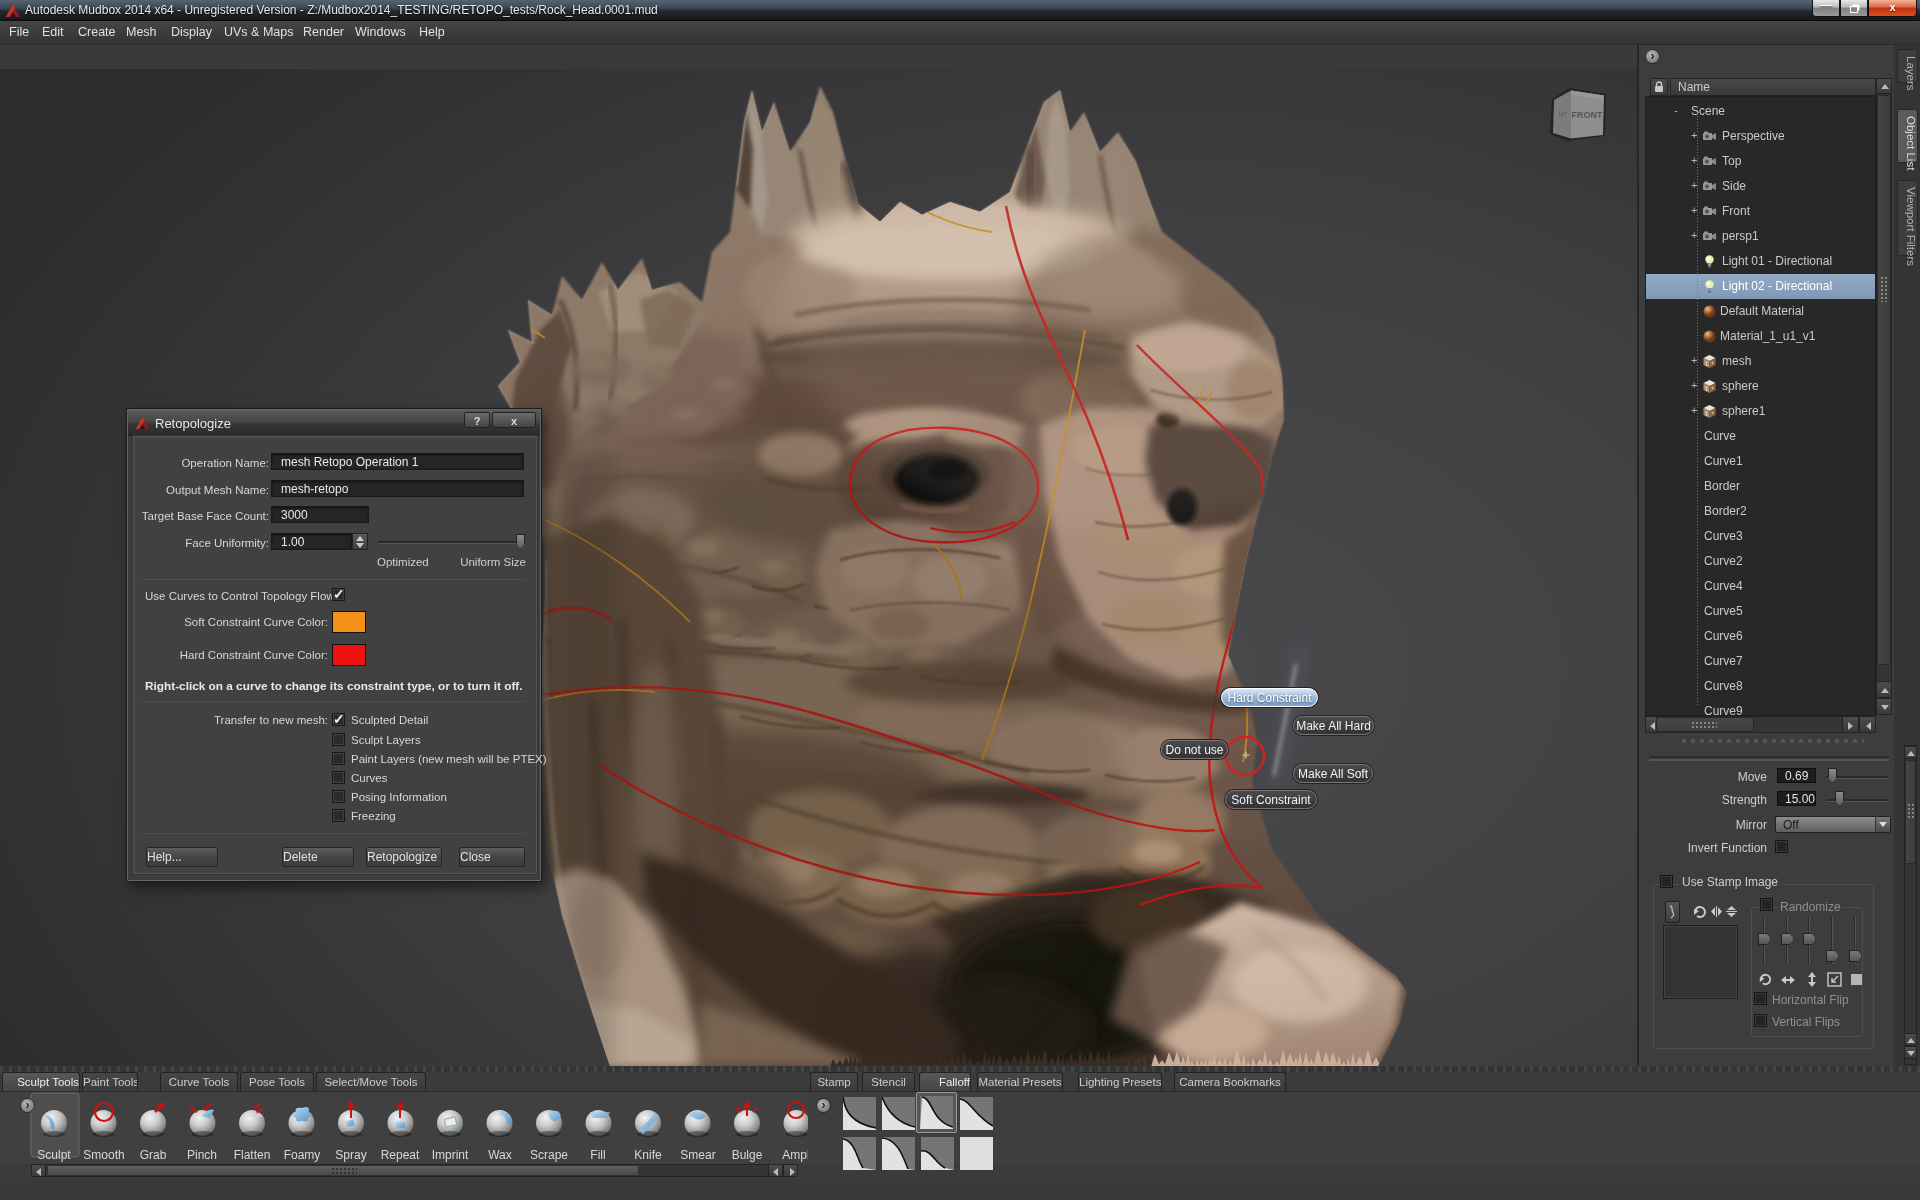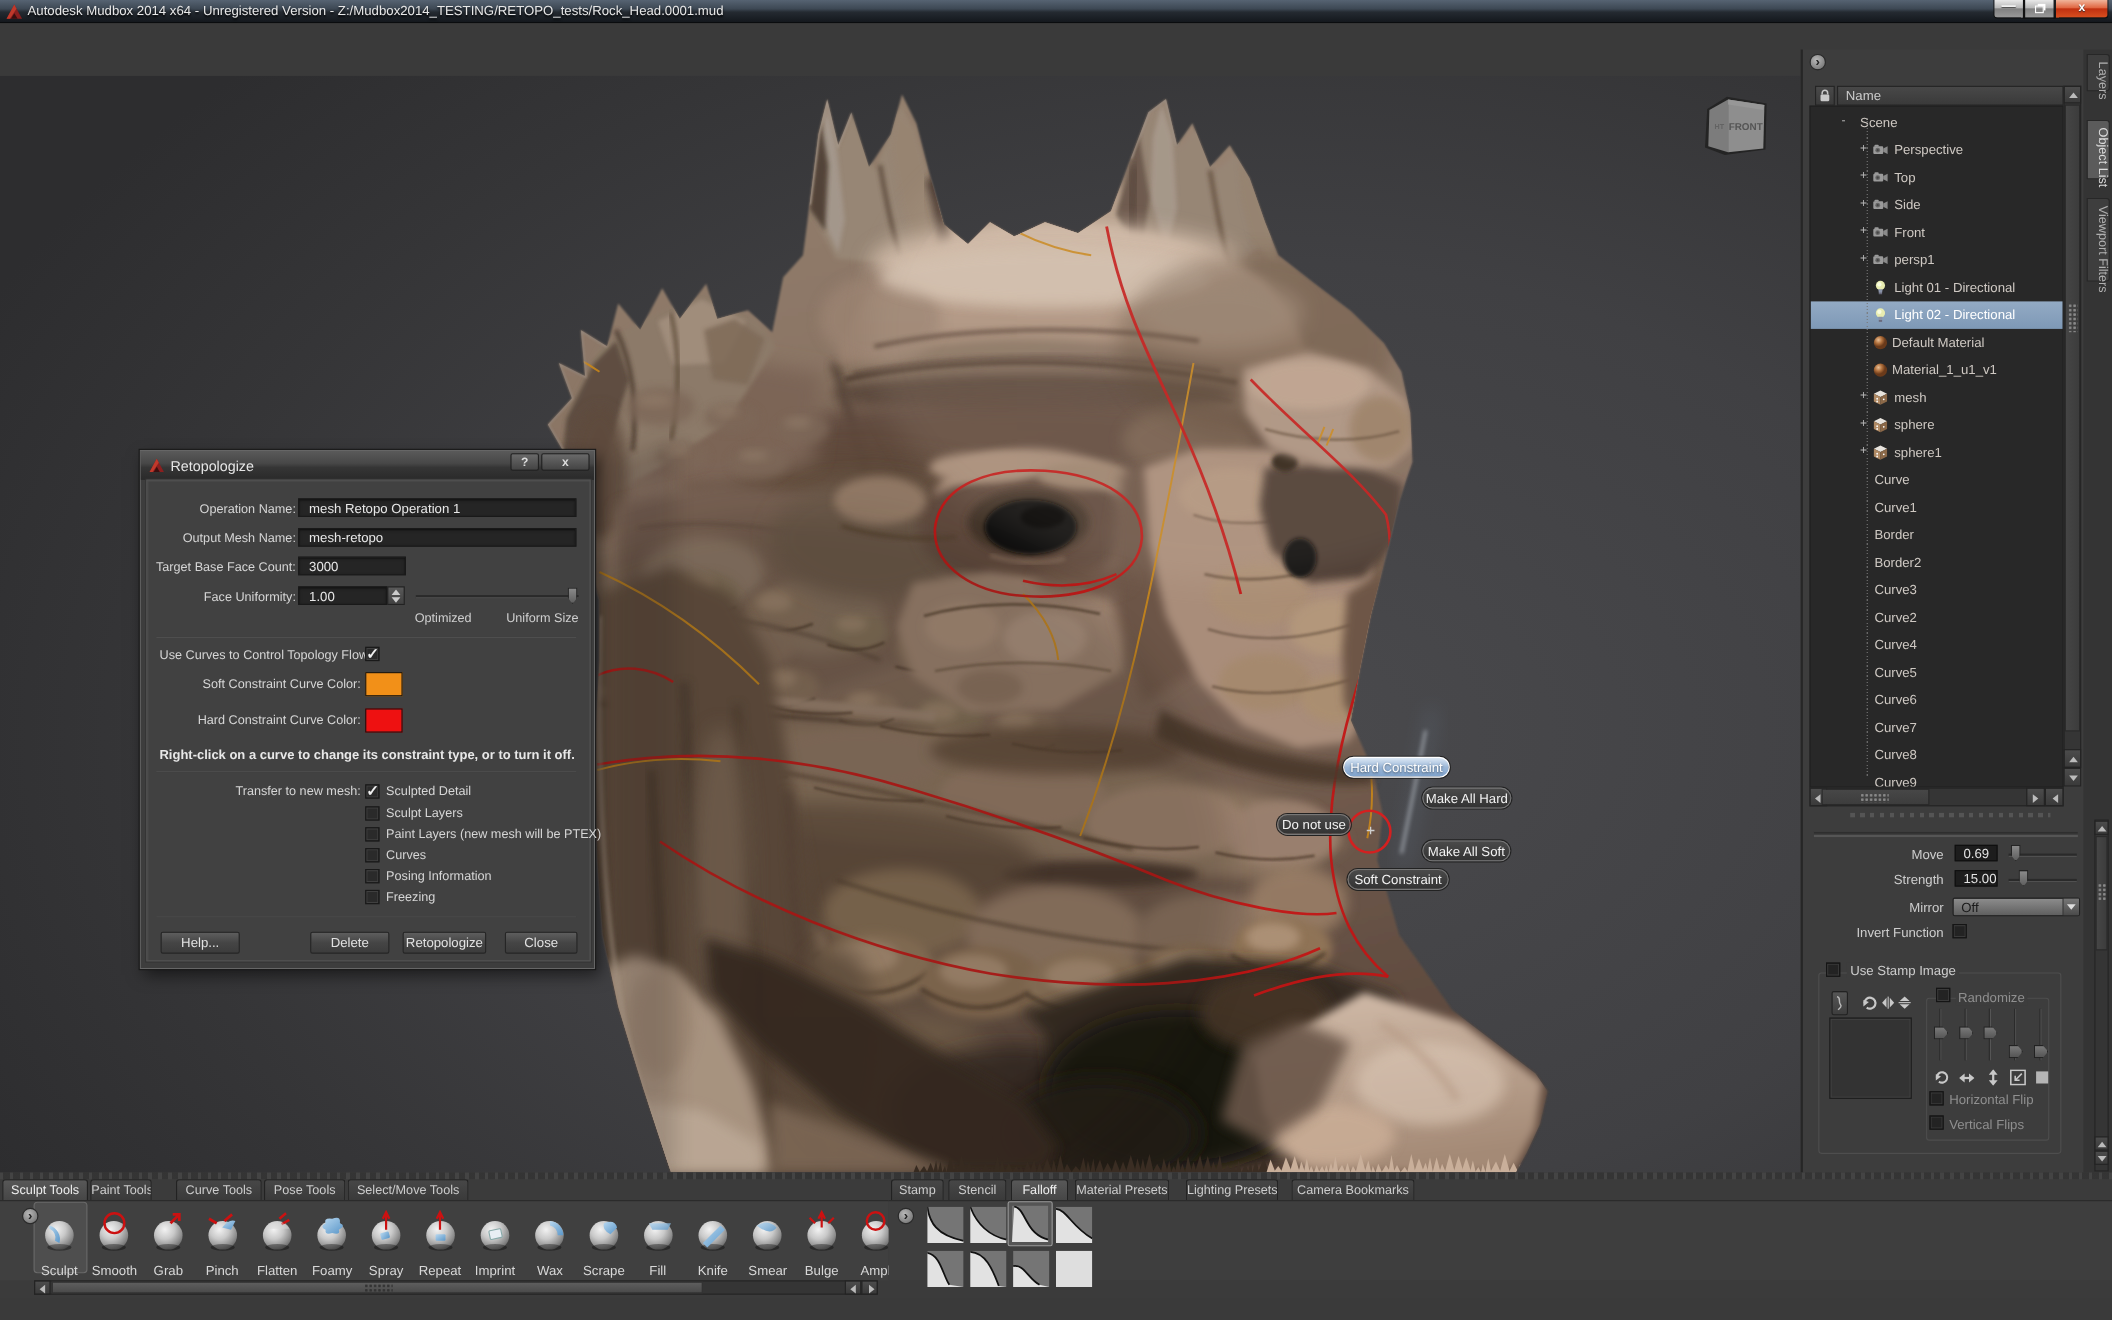--- a/index.html
+++ b/index.html
@@ -77,37 +77,37 @@
 #dlgtitle .cap { position:absolute; left:27px; top:6px; font-size:13px; color:#e6e6e6; }
 .dbtn { position:absolute; top:3px; width:26px; height:16px; background:linear-gradient(180deg,#6a6a6a,#444);
   border:1px solid #222; border-radius:2px; color:#ddd; font-size:11px; font-weight:bold; text-align:center; line-height:16px; }
 #dlginner { position:absolute; left:5px; top:26px; width:404px; height:438px; background:#414141;
   border:1px solid #555; box-shadow:inset 1px 1px 0 #4a4a4a, 0 0 0 1px #333; }
 .dlabel { position:absolute; font-size:11.5px; color:#d6d6d6; text-align:right; white-space:nowrap; }
 .dinput { position:absolute; background:#252525; border:1px solid #191919; box-shadow:inset 0 1px 2px #111;
   color:#e8e8e8; font-size:12px; padding-left:9px; }
 .dsep { position:absolute; left:8px; width:382px; height:1px; background:#333; border-bottom:1px solid #4e4e4e; }
 .dbutton { position:absolute; height:20px; background:linear-gradient(180deg,#5e5e5e,#454545 50%,#3c3c3c);
-  border:1px solid #252525; border-radius:2px; color:#e2e2e2; font-size:12px; text-align:center; line-height:19px; }
+  border:1px solid #252525; border-radius:2px; color:#e2e2e2; font-size:12px; text-align:left; line-height:19px; }
 .dcheck { position:absolute; width:13px; height:13px; background:#2a2a2a; border:1px solid #191919; box-shadow:inset 0 0 0 1px #404040; }
 .dcheck.on::after { content:"✓"; position:absolute; left:0px; top:-3px; color:#f0f0f0; font-size:14px; font-weight:bold; }
 
 
 .pill { position:absolute; height:19px; border-radius:10px; background:linear-gradient(180deg,#4a4a4a,#333);
   border:1px solid #777; box-shadow:0 0 0 1px #222; color:#f2f2f2; font-size:12px; text-align:center; line-height:18px; }
 .pill.hl { background:linear-gradient(180deg,#dce8f5,#9cb8d8 50%,#7ea2cc); color:#fff; border:1px solid #fff;
   text-shadow:0 1px 2px #456; }
 
 
 #bottomtray { left:0; top:1066px; width:1920px; height:114px; background:#3b3b3b; }
 #grip { position:absolute; left:0; top:0; width:100%; height:6px;
   background-image:repeating-linear-gradient(90deg,#4a4a4a 0 3px, #303030 3px 9px); opacity:0.6;}
 .btab { position:absolute; top:6px; height:19px; background:linear-gradient(180deg,#474747,#3a3a3a); border:1px solid #222; border-bottom:none;
   border-radius:3px 3px 0 0; color:#cccccc; font-size:11.5px; white-space:nowrap; overflow:hidden; text-align:center; line-height:19px; }
-.btab.active { background:linear-gradient(180deg,#585858,#464646); color:#eee; }
+.btab.active { background:linear-gradient(180deg,#585858,#464646); color:#eee;text-align:right; }
 #toolarea { position:absolute; left:0; top:25px; width:808px; height:73px; background:#404040; border-top:1px solid #2a2a2a;}
 #fallarea { position:absolute; left:808px; top:25px; width:1112px; height:73px; background:#3e3e3e; border-top:1px solid #2a2a2a;}
 .toollabel { position:absolute; top:56px; width:60px; text-align:center; font-size:12px; color:#d8d8d8; }
 .circlebtn { position:absolute; width:15px; height:15px; border-radius:50%;
   background:radial-gradient(circle at 40% 35%, #b8b8b8, #888 60%, #666); border:1px solid #2a2a2a; }
 .circlebtn::after { content:"›"; position:absolute; left:4.5px; top:-1px; color:#222; font-size:12px; font-weight:bold; }
 
 
 #statusbar { left:0; top:1180px; width:1920px; height:20px; background:#333; border-top:1px solid #222; }
 .statbox { position:absolute; top:2px; height:15px; background:#3a3a3a; border:1px solid #262626; box-shadow:inset 0 1px 0 #454545; }
@@ -120,20 +120,31 @@
   <div id="titlebar" class="abs">
     <svg style="position:absolute;left:5px;top:3px" width="16" height="15" viewBox="0 0 16 15">
       <path d="M1 14 L8 1 L15 14 Z" fill="#8a1f1f"></path>
       <path d="M1 14 L8 1 L10 5 L4 14 Z" fill="#c0392b"></path>
       <path d="M8 9 L11 14 L5 14 Z" fill="#3a0f0f"></path>
     </svg>
     <div id="titletext">Autodesk Mudbox 2014 x64  - Unregistered Version - Z:/Mudbox2014_TESTING/RETOPO_tests/Rock_Head.0001.mud</div>
     <div id="winbtns"><div class="winbtn min"><span style="font-size:13px;top:-3px">—</span></div><div class="winbtn max"><span style="top:3px"><i style="display:inline-block;width:8px;height:7px;border:1.5px solid #fff;background:transparent;box-shadow:2px -2px 0 -0.5px #fff"></i></span></div><div class="winbtn close"><span>x</span></div></div>
   </div>
 
+  <div id="menubar" class="abs">
+    <div class="menuitem" style="left:9px">File</div>
+    <div class="menuitem" style="left:42px">Edit</div>
+    <div class="menuitem" style="left:78px">Create</div>
+    <div class="menuitem" style="left:126px">Mesh</div>
+    <div class="menuitem" style="left:171px">Display</div>
+    <div class="menuitem" style="left:224px">UVs &amp; Maps</div>
+    <div class="menuitem" style="left:303px">Render</div>
+    <div class="menuitem" style="left:355px">Windows</div>
+    <div class="menuitem" style="left:419px">Help</div>
+  </div>
 
 
   <div id="viewport" class="abs"></div>
   <div id="headsvg" class="abs" style="left:0;top:69px;width:1637px;height:997px;overflow:hidden">
       <svg width="1637" height="997" viewBox="0 0 1637 997" style="position:absolute;left:0;top:0">
 <defs>
 <filter id="b1" x="-30%" y="-30%" width="160%" height="160%">
             <feGaussianBlur stdDeviation="1.2"></feGaussianBlur>
           </filter>
 <filter id="b2" x="-30%" y="-30%" width="160%" height="160%">

